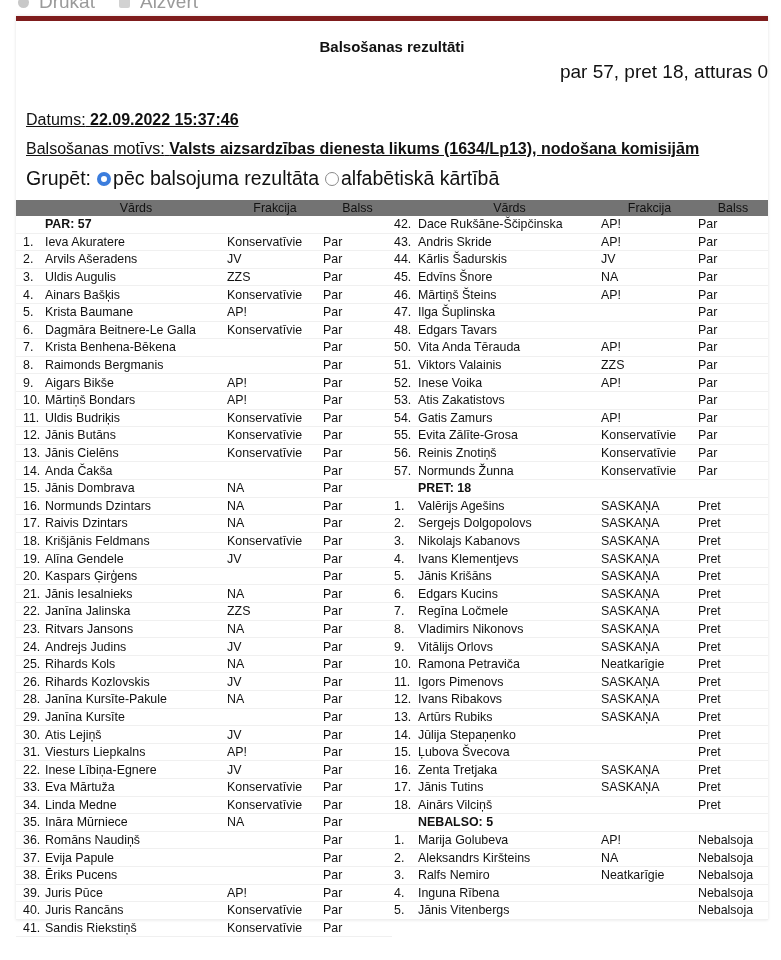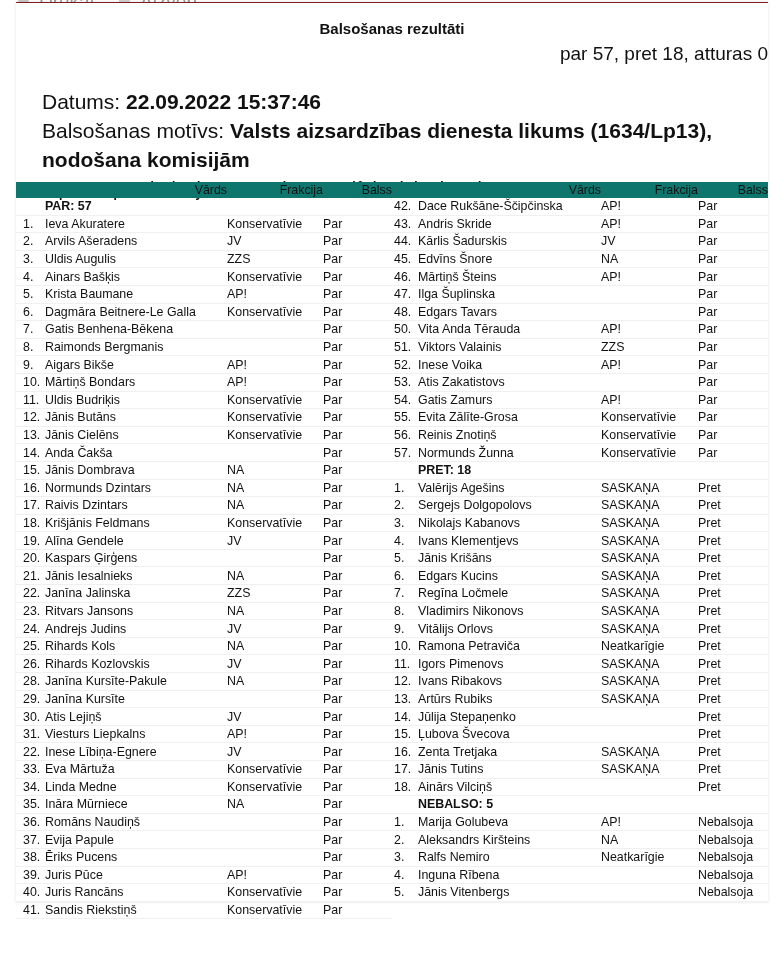--- a/index.html
+++ b/index.html
@@ -12,43 +12,43 @@
   }
   .toolbar {
     position: absolute; left: 0; top: -9px; height: 22px;
     display: flex; align-items: center; gap: 6px;
     font-size: 19px; color: #9a9a9a;
   }
   .toolbar .tb-item { display: flex; align-items: center; gap: 10px; padding-left: 18px; cursor: pointer; }
   .toolbar .tb-icon { width: 11px; height: 11px; border-radius: 50%; background: #c8c8c8; display: inline-block; }
   .toolbar .tb-icon.sq { border-radius: 2px; background: #d2d2d2; }
   .panel {
-    position: absolute; left: 16px; top: 2px; width: 752px; height: 899px;
+    position: absolute; left: 16px; top: 16px; width: 752px; height: 899px;
     background: #fff;
     box-shadow: 0 0 3px rgba(0,0,0,0.12);
-    border-top: 1px solid #7f1d1d;
+    border-top: 5px solid #7f1d1d;
   }
   .title { text-align: center; font-weight: bold; font-size: 15px; margin-top: 17px; }
   .subtitle { text-align: right; font-size: 19px; margin-top: 6px; }
-  .meta { margin-left: 26px; margin-top: 22px; font-size: 21px; line-height: 29px; }
+  .meta { margin-left: 10px; margin-top: 22px; font-size: 16px; line-height: 29px; text-decoration: underline; }
   .meta b { font-weight: bold; }
   .group { margin-left: 10px; font-size: 19.5px; margin-top: 4px; display: flex; align-items: center; }
   .radio { display: inline-flex; align-items: center; cursor: pointer; }
   .radio .dot {
     width: 14px; height: 14px; border-radius: 50%;
     border: 1px solid #8a8a8a; background: #fff; box-sizing: border-box;
     margin: 0 2px 0 6px;
   }
   .radio.on .dot { border: 4px solid #3b7ddd; background: #fff; }
   .cols { position: absolute; left: 0; top: 179px; width: 752px; display: flex; gap: 0; }
   .col { width: 376px; }
   .col.right { width: 376px; padding-left: 0; }
   table { border-collapse: collapse; width: 100%; font-size: 12.4px; }
   th {
-    background: #0f766e; font-weight: normal; text-align: right;
+    background: #737373; font-weight: normal; text-align: center;
     height: 16px; padding: 0;
   }
   td { height: 16.6px; padding: 0; border-bottom: 1px solid #f0f0f0; white-space: nowrap; }
   td.num { width: 22px; padding-left: 7px; }
   td.name { width: 182px; }
   td.fr { width: 96px; }
   td.sec { font-weight: bold; }
   .right td.num { padding-left: 2px; width: 24px; }
   .right td.name { width: 183px; margin-top: 16px; }
   .right td.fr { width: 97px; }
@@ -141,21 +141,21 @@
               <td class="vt">Par</td>
             </tr>
             <tr>
               <td class="num">6.</td>
               <td class="name">Dagmāra Beitnere-Le Galla</td>
               <td class="fr">Konservatīvie</td>
               <td class="vt">Par</td>
             </tr>
             <tr>
               <td class="num">7.</td>
-              <td class="name">Gatis Benhena-Bēkena</td>
+              <td class="name">Krista Benhena-Bēkena</td>
               <td class="fr"></td>
               <td class="vt">Par</td>
             </tr>
             <tr>
               <td class="num">8.</td>
               <td class="name">Raimonds Bergmanis</td>
               <td class="fr"></td>
               <td class="vt">Par</td>
             </tr>
             <tr>

